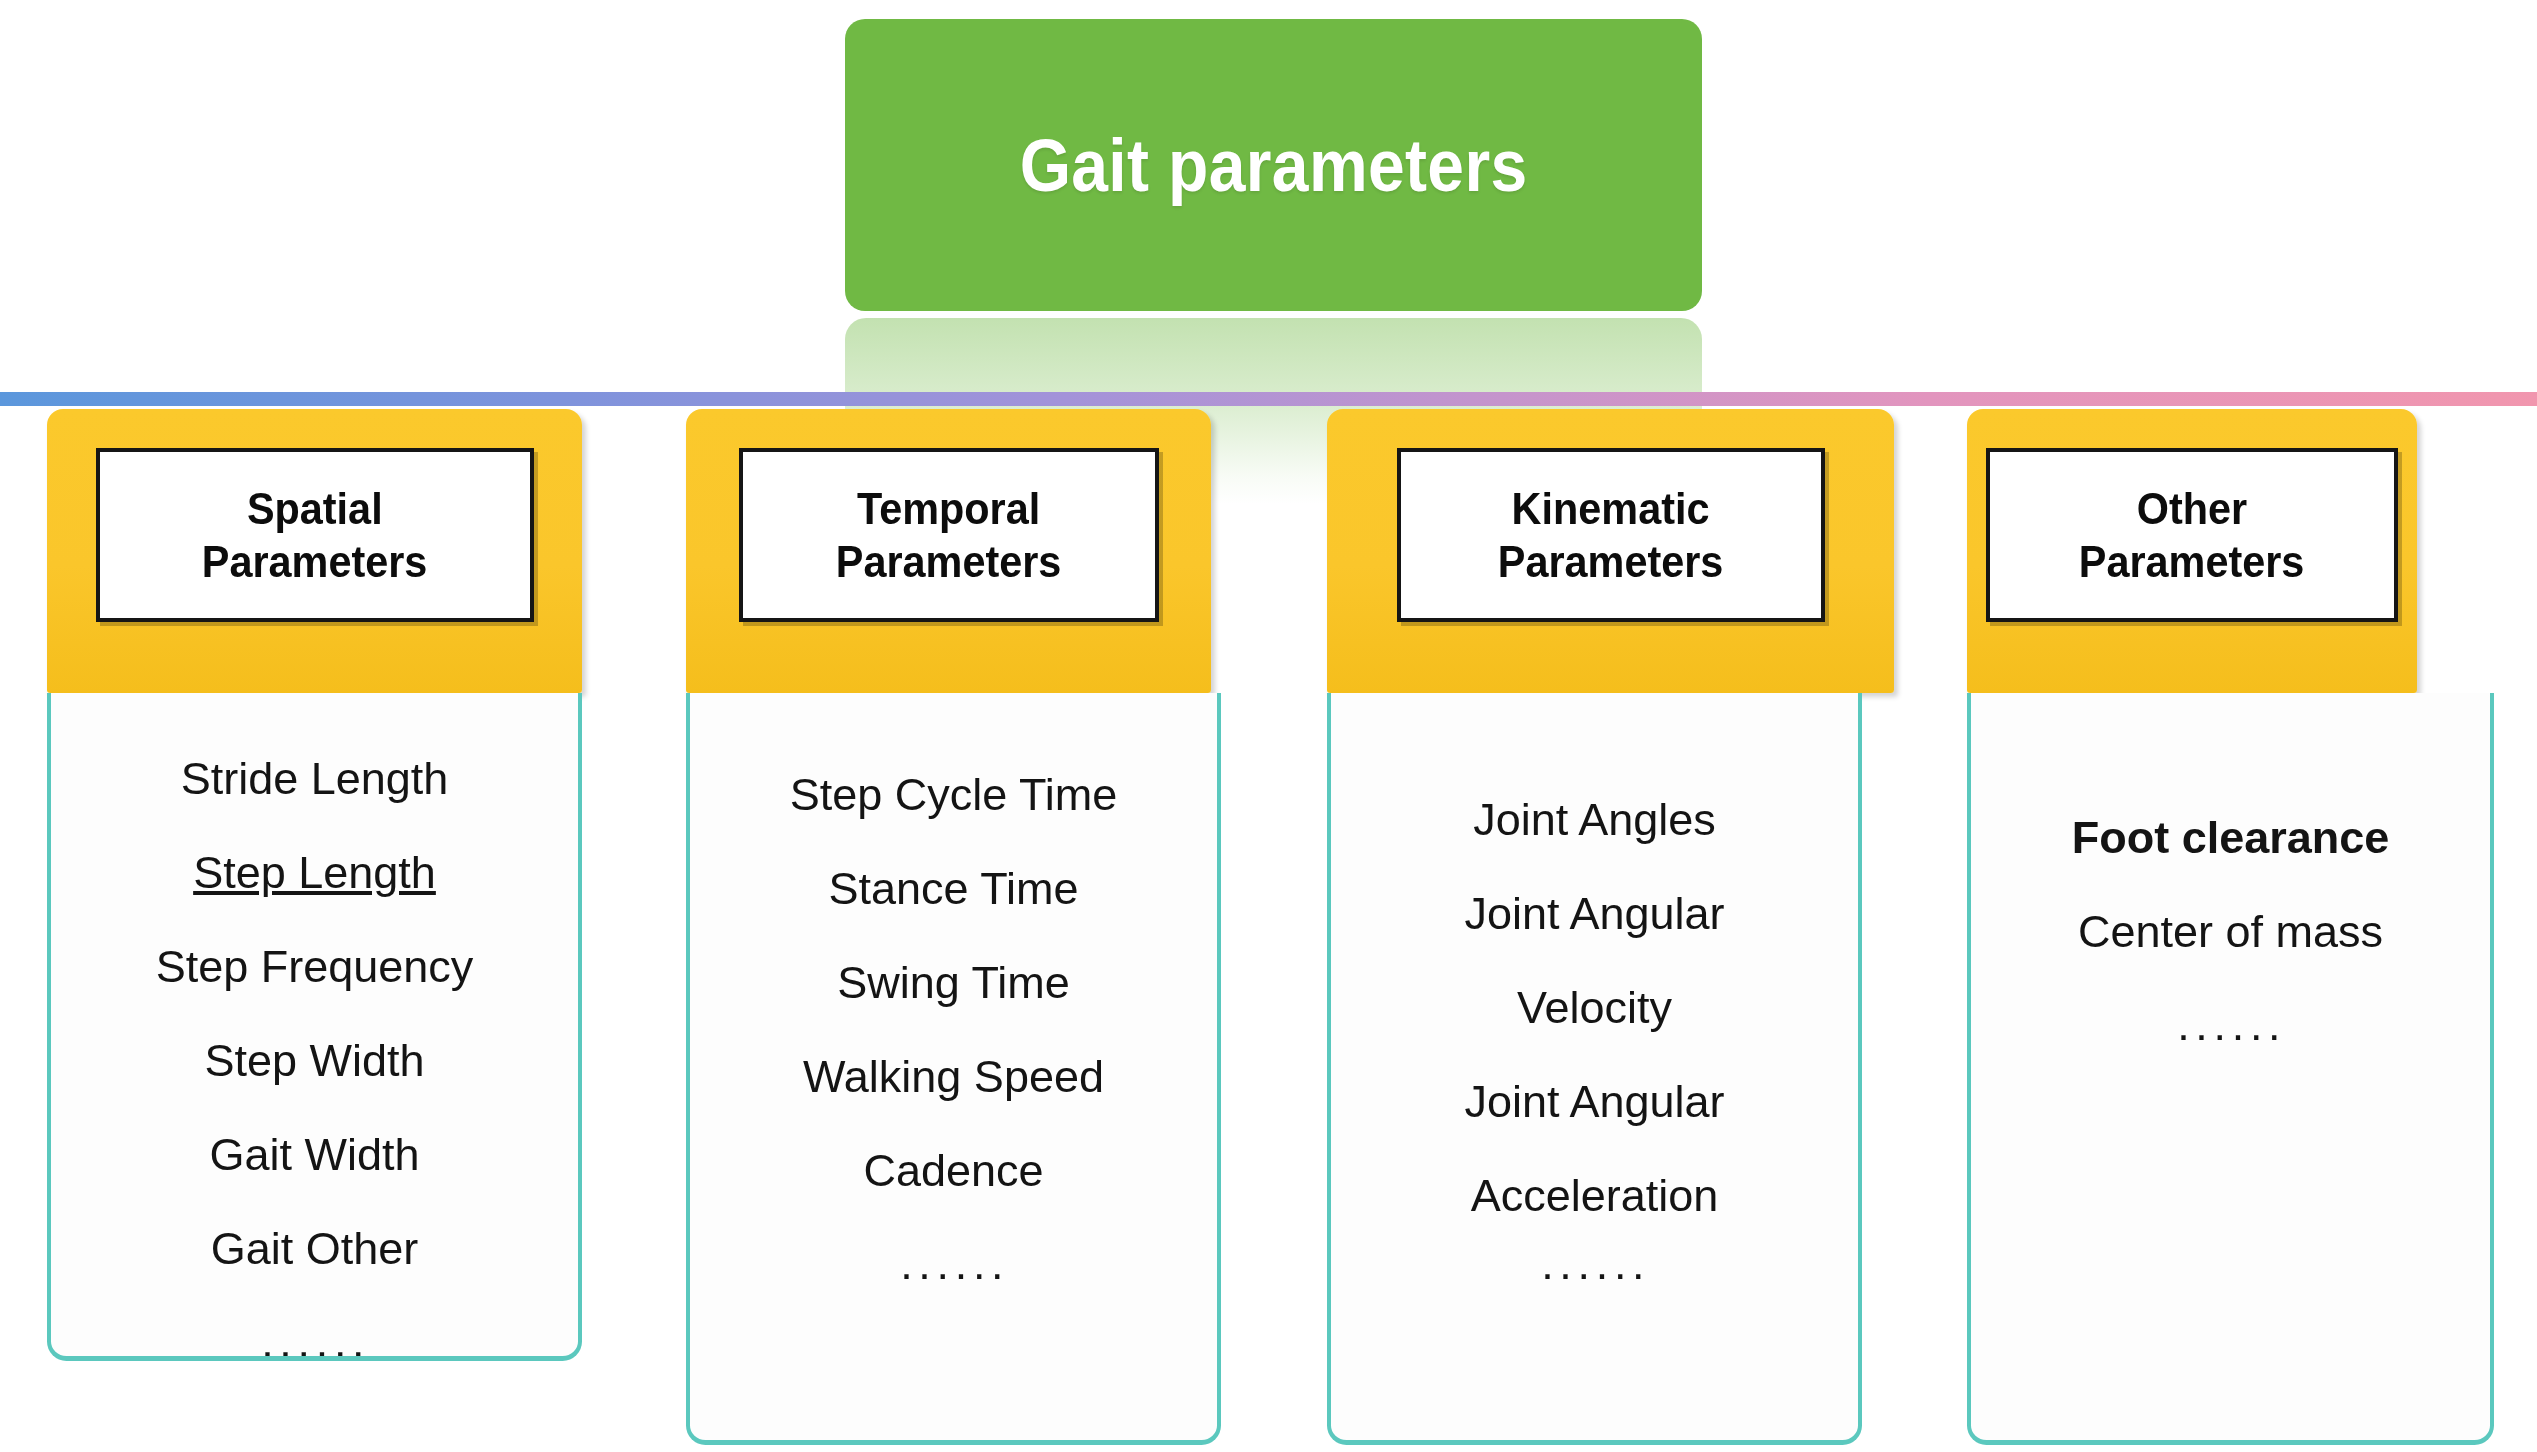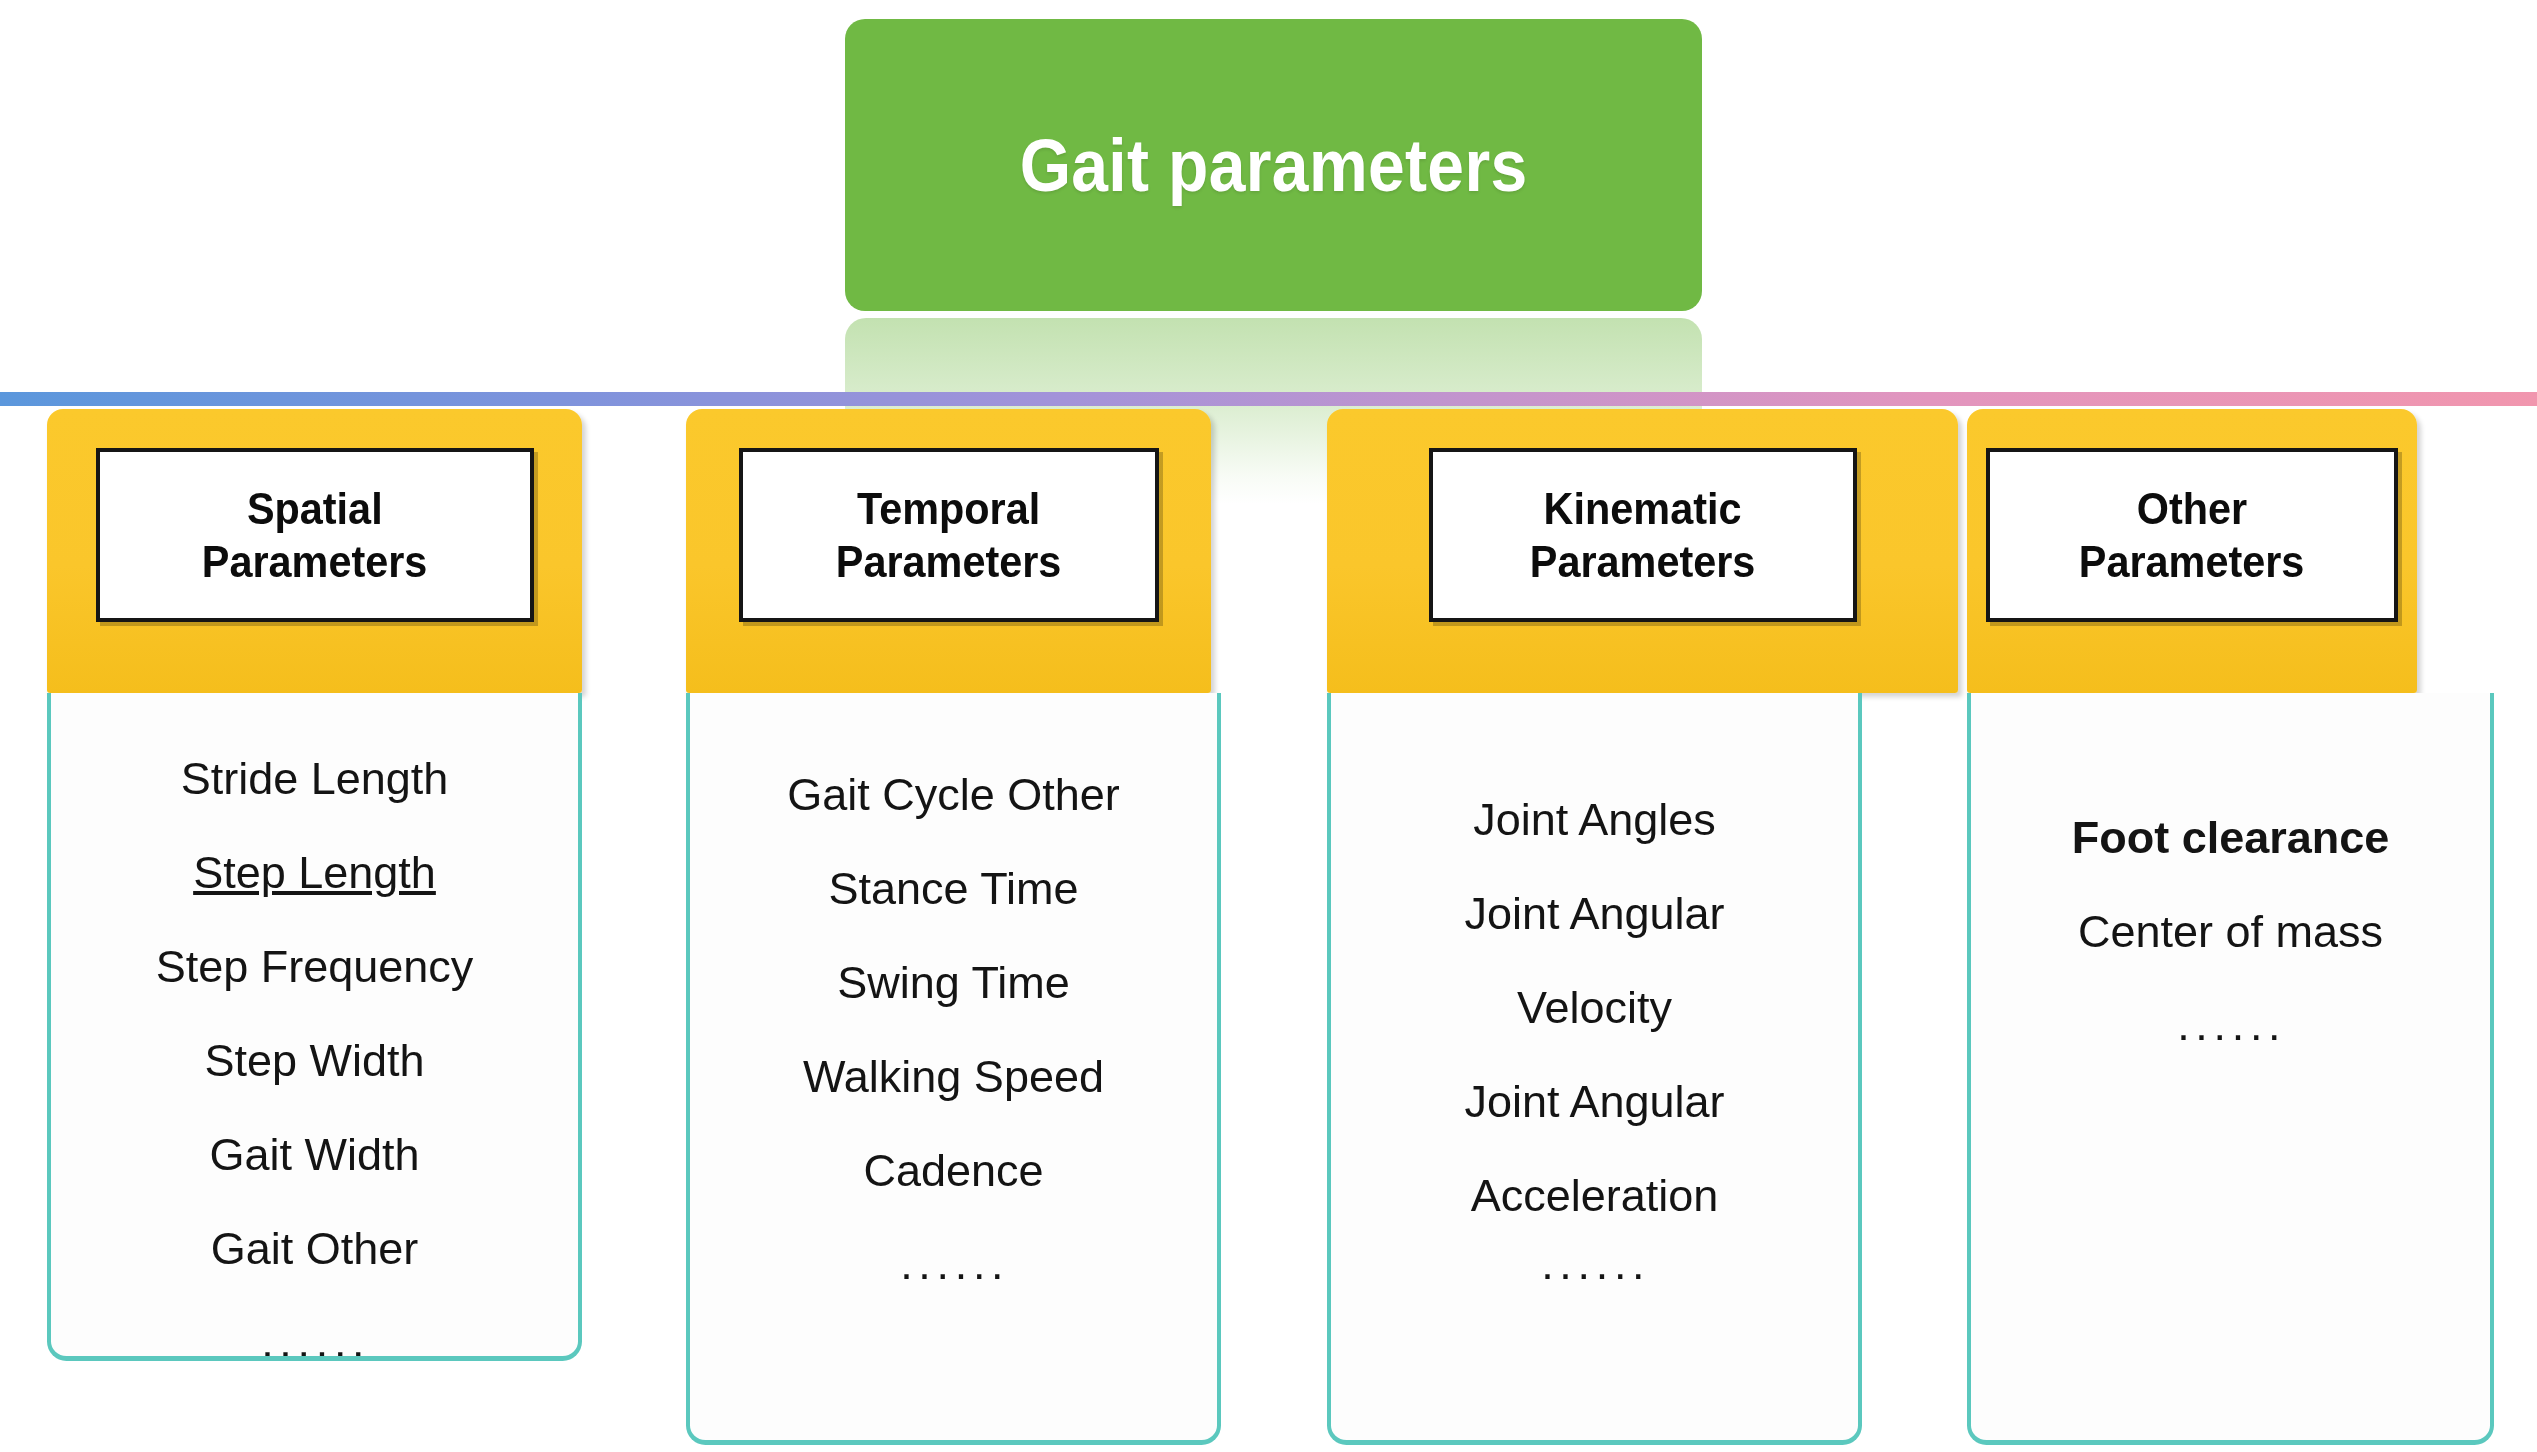--- a/index.html
+++ b/index.html
@@ -191,32 +191,32 @@
   </div>
 
   <div class="card" style="left:686px; width:535px;">
     <div class="card-header" style="width:525px;">
       <div class="header-box" style="width:420px; height:174px;">
         <div class="header-box-line">Temporal</div>
         <div class="header-box-line">Parameters</div>
       </div>
     </div>
     <div class="card-body" style="width:535px; height:752px; padding-top:79px;">
-      <div class="item" style="margin-bottom:49px;">Gait Cycle Other</div>
+      <div class="item" style="margin-bottom:49px;">Step Cycle Time</div>
       <div class="item" style="margin-bottom:49px;">Stance Time</div>
       <div class="item" style="margin-bottom:49px;">Swing Time</div>
       <div class="item" style="margin-bottom:49px;">Walking Speed</div>
       <div class="item" style="margin-bottom:55px;">Cadence</div>
       <div class="dots">······</div>
       <div class="card-bottom-rule"></div>
     </div>
   </div>
 
   <div class="card" style="left:1327px; width:535px;">
-    <div class="card-header" style="width:631px;">
+    <div class="card-header" style="width:567px;">
       <div class="header-box" style="width:428px; height:174px;">
         <div class="header-box-line">Kinematic</div>
         <div class="header-box-line">Parameters</div>
       </div>
     </div>
     <div class="card-body" style="width:535px; height:752px; padding-top:104px;">
       <div class="item" style="margin-bottom:49px;">Joint Angles</div>
       <div class="item" style="margin-bottom:49px;">Joint Angular</div>
       <div class="item" style="margin-bottom:49px;">Velocity</div>
       <div class="item" style="margin-bottom:49px;">Joint Angular</div>

